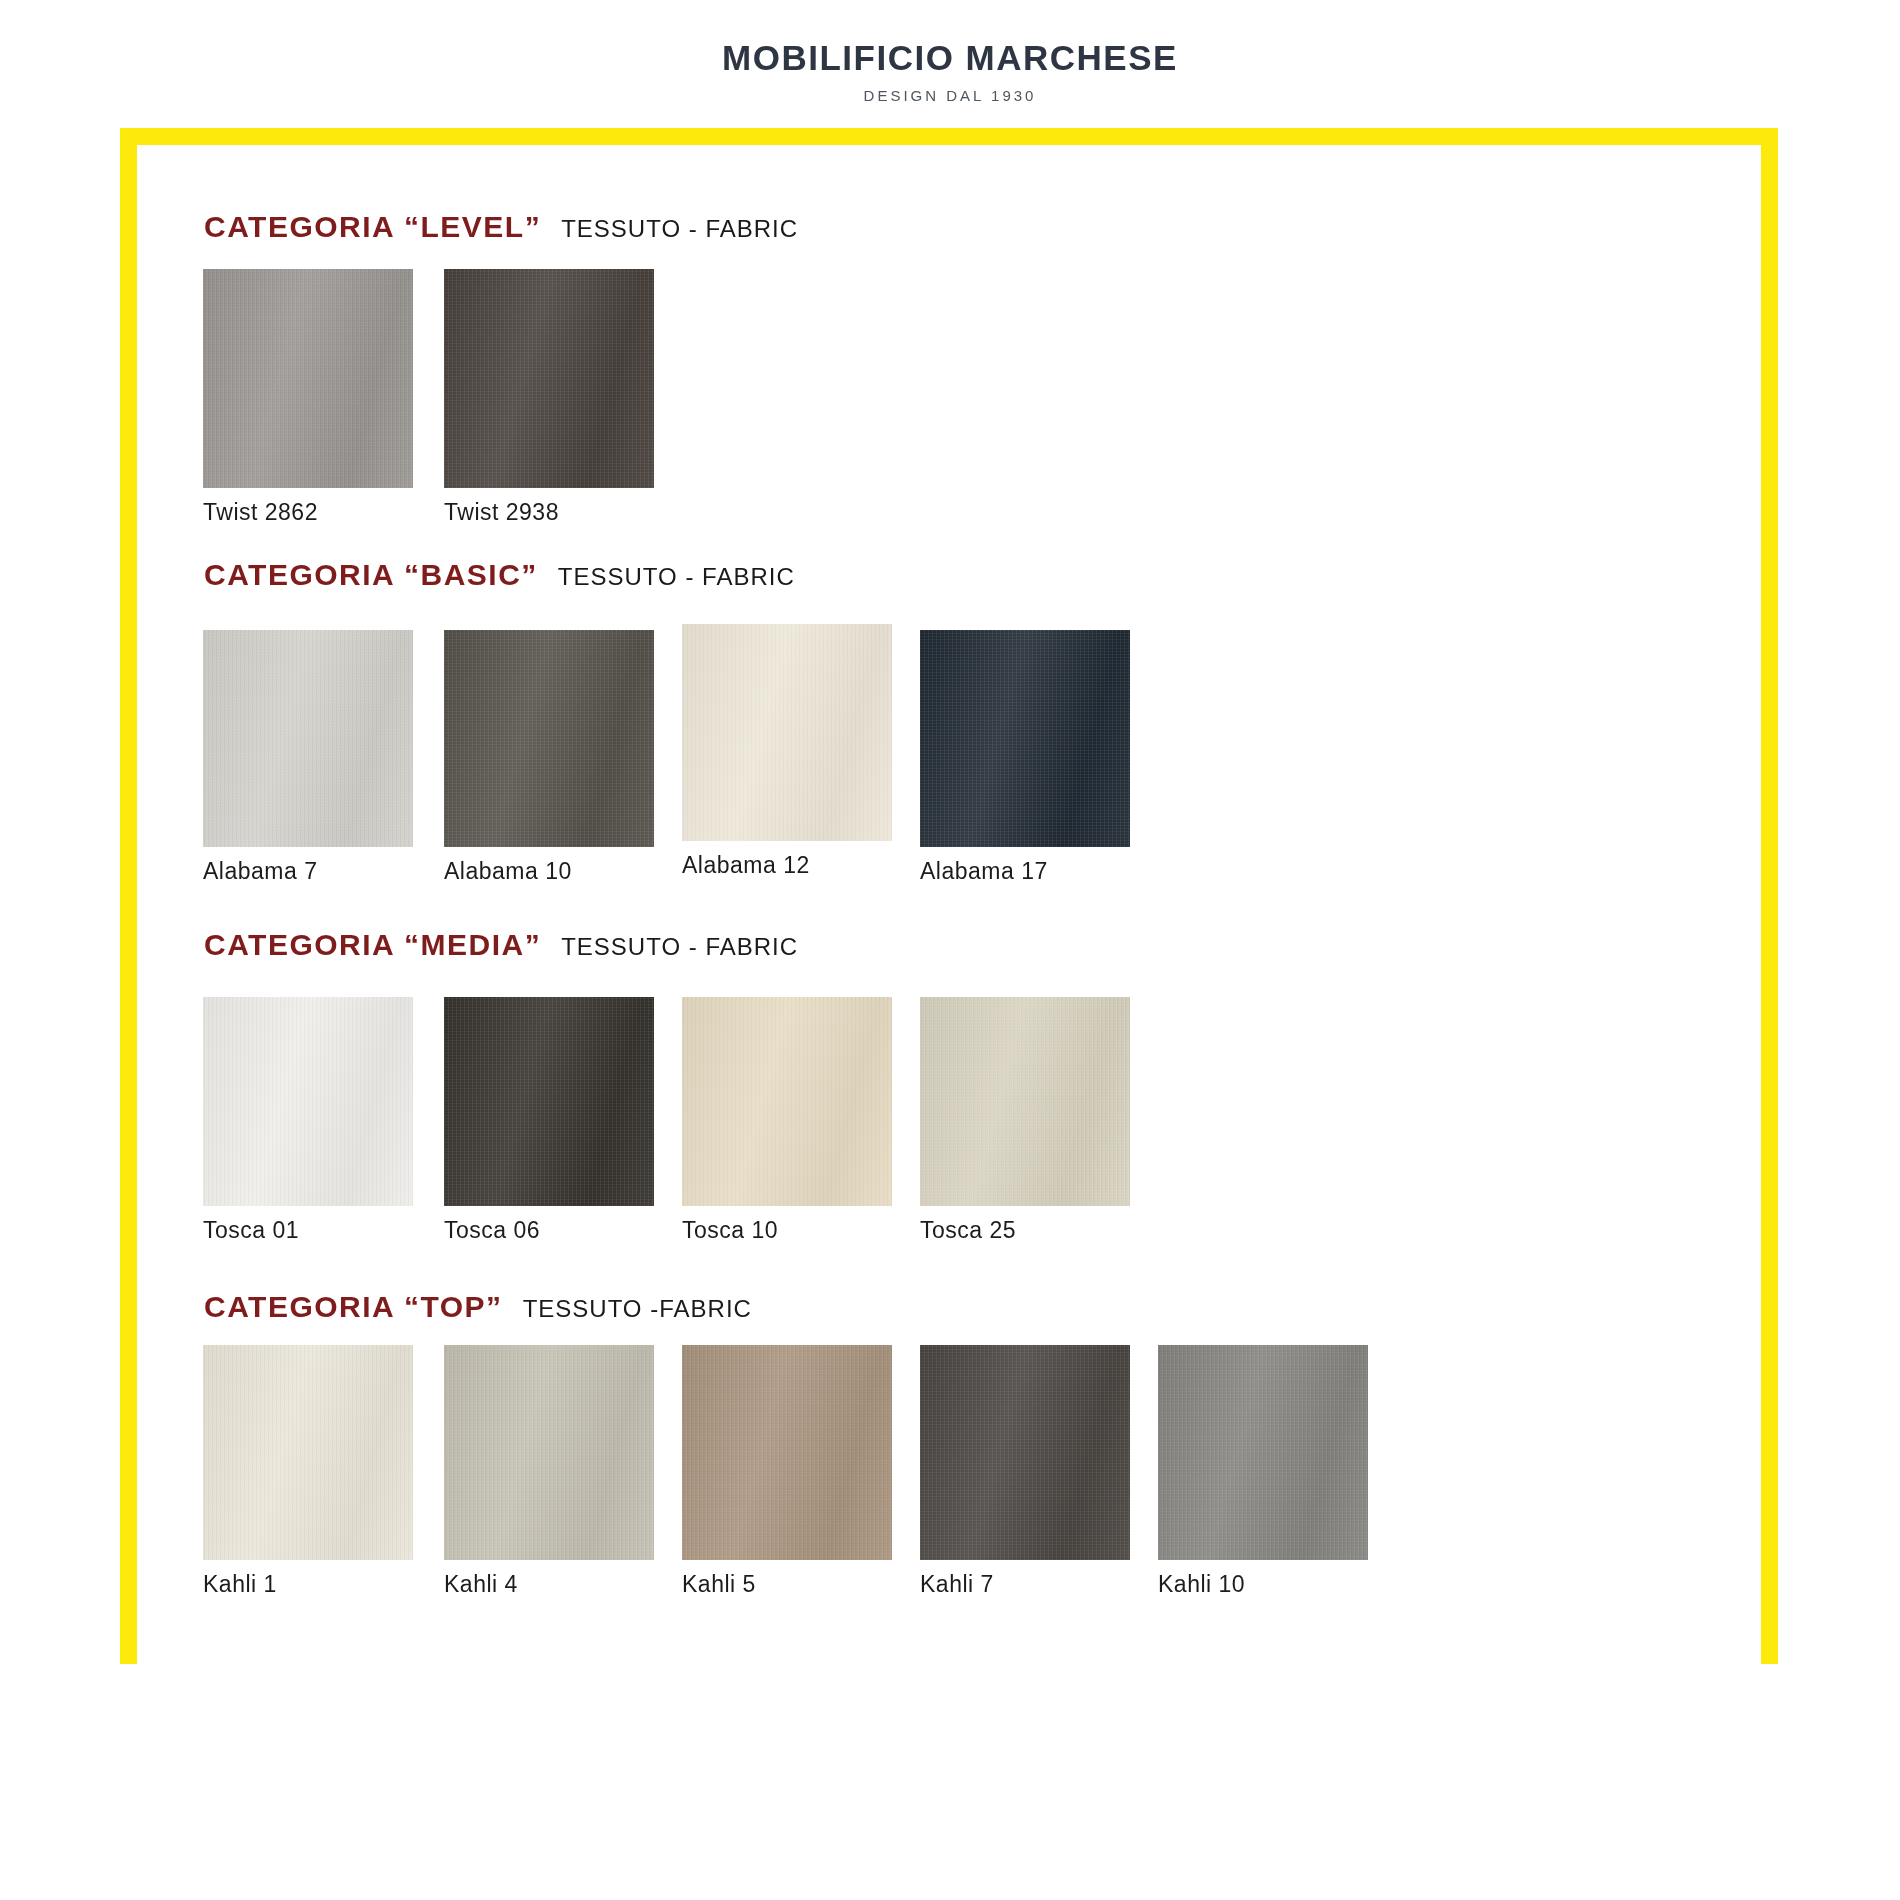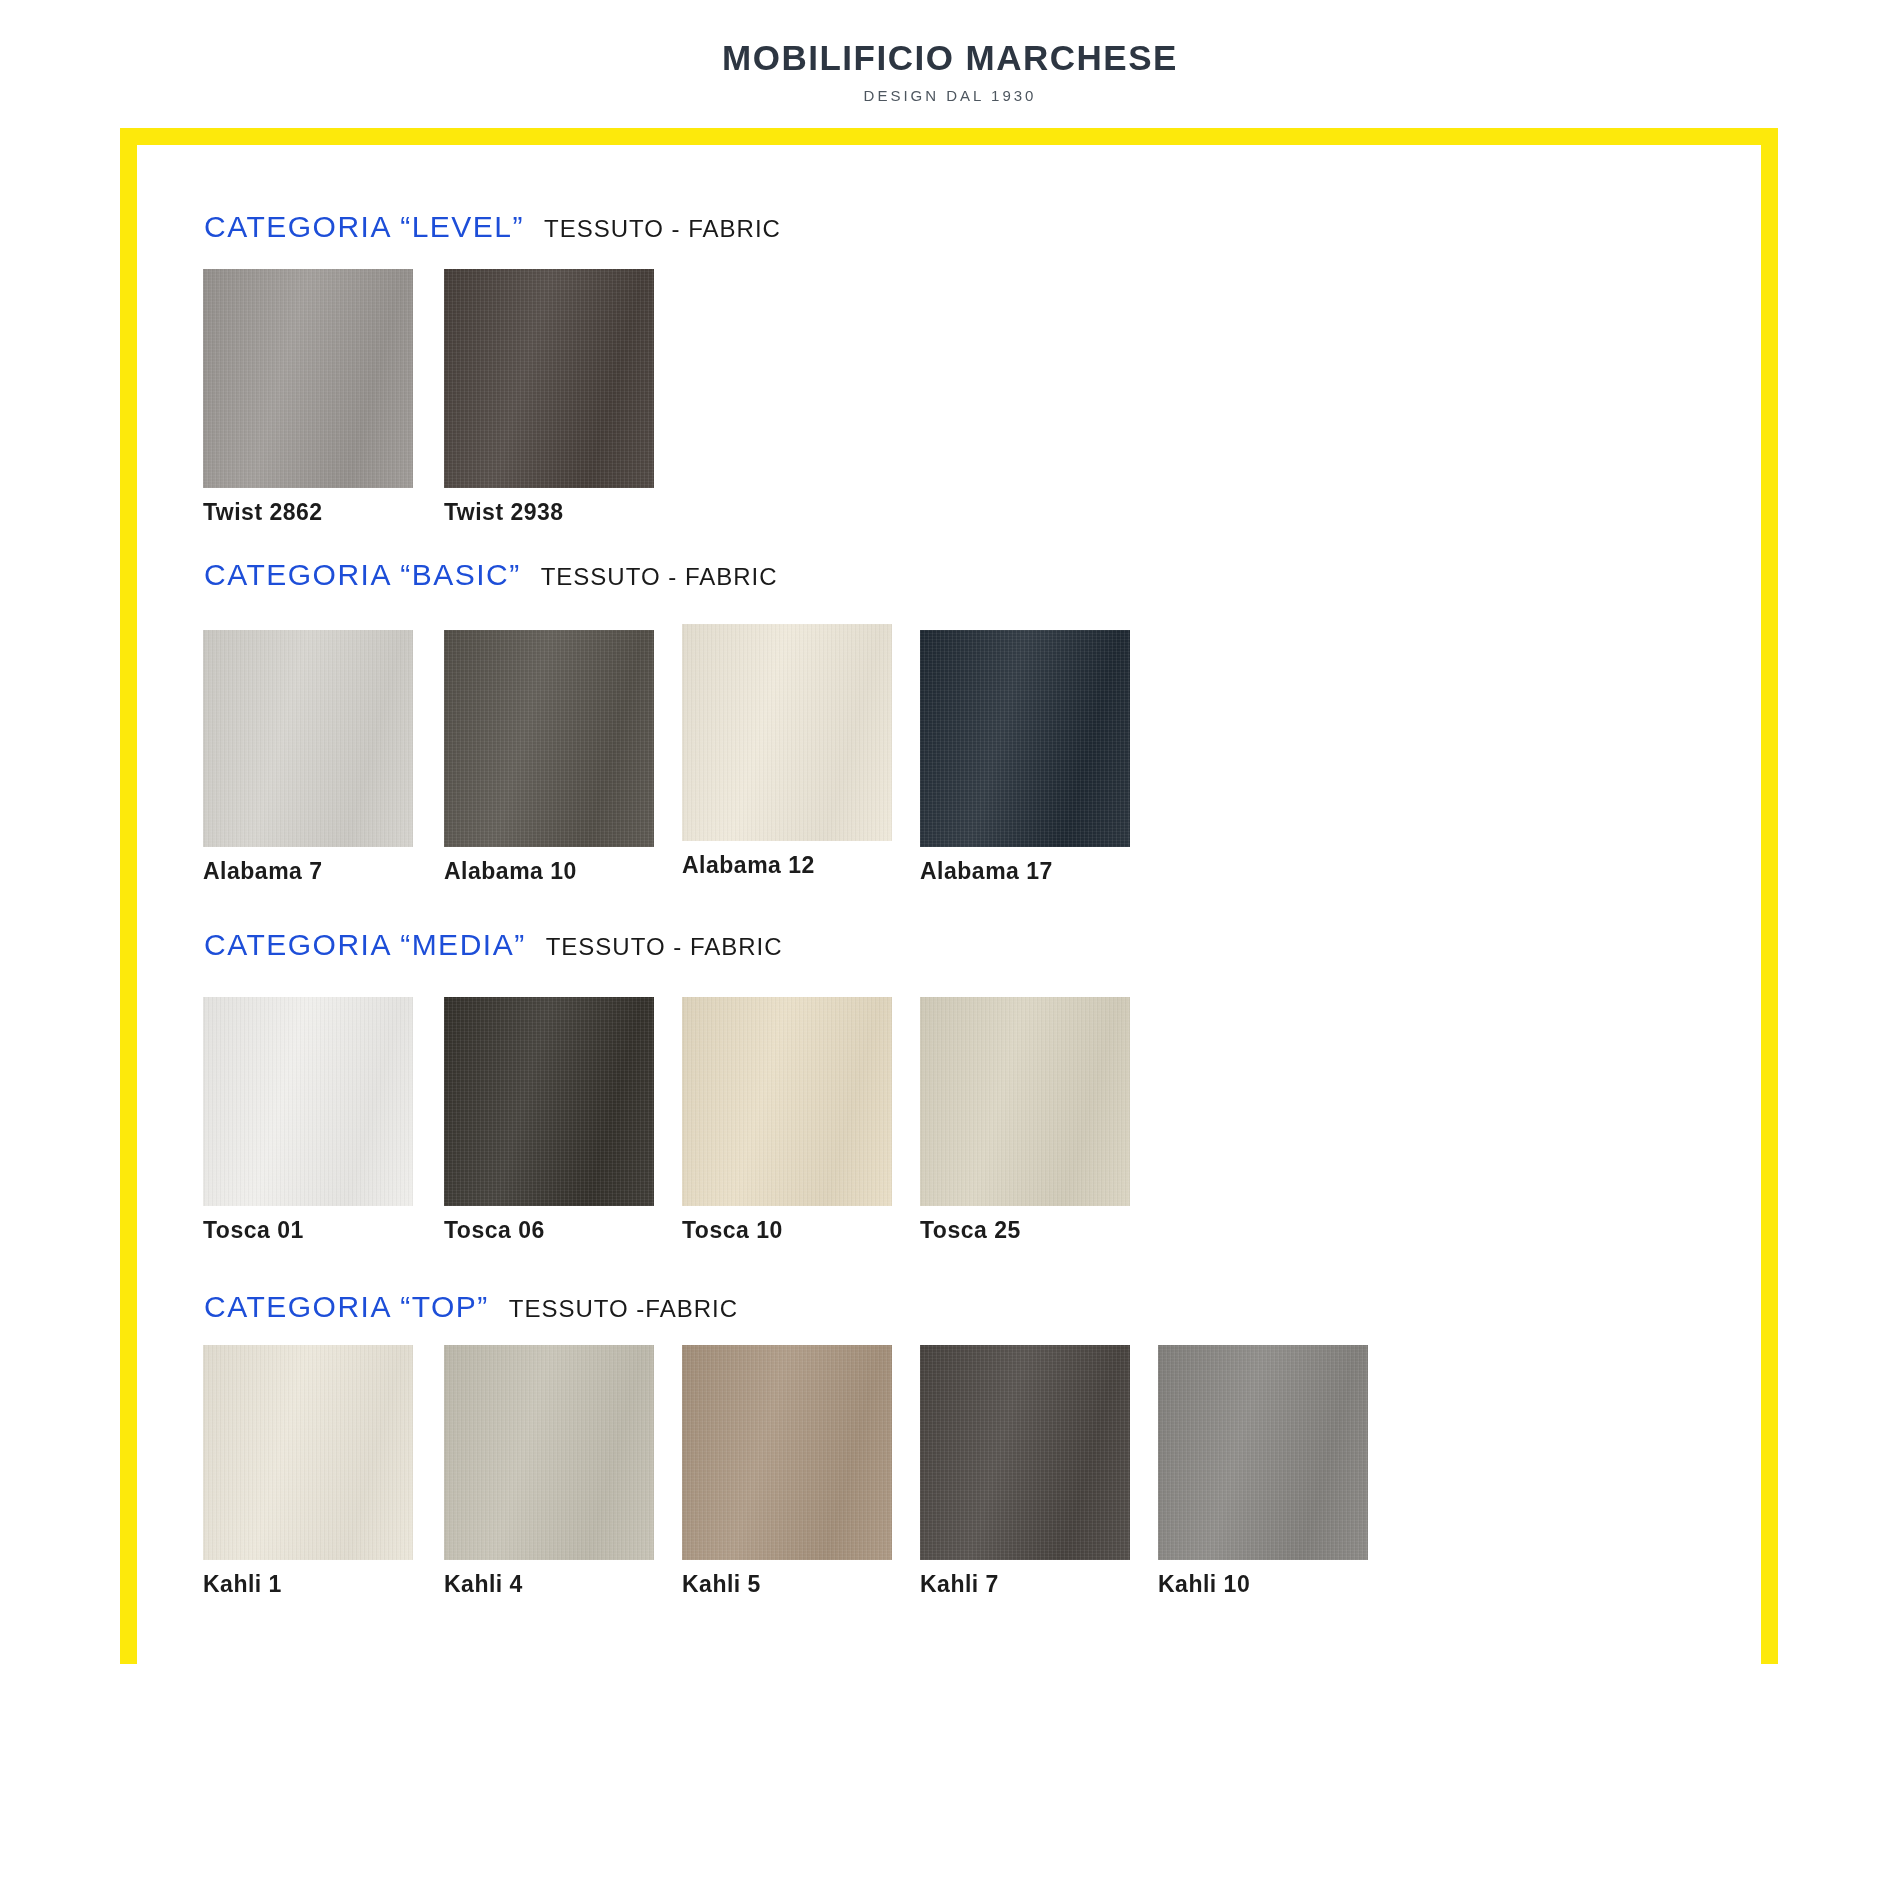--- a/index.html
+++ b/index.html
@@ -53,23 +53,23 @@
   
   .heading{
     position:absolute;
     display:flex;
     align-items:baseline;
     gap:20px;
     white-space:nowrap;
   }
   .heading .cat{
     font-size:30px;
-    font-weight:400;
+    font-weight:700;
     letter-spacing:1.5px;
-    color:#1d4ed8;
+    color:#7f1d1d;
   }
   .heading .sub{
     font-size:24px;
     font-weight:400;
     letter-spacing:1px;
     color:#1a1a1a;
   }
   
   .cell{
     position:absolute;
@@ -104,21 +104,20 @@
       rgba(255,255,255,0.09) 40%,
       rgba(0,0,0,0.045) 75%,
       rgba(255,255,255,0.05) 100%);
   }
   .label{
     margin-top:11px;
     font-size:23px;
     letter-spacing:0.5px;
     color:#1c1c1c;
     white-space:nowrap;
-    font-weight:bold;
   }
 </style>
 </head>
 <body>
 
 <div class="page">
 
   <div class="logo-block">
     <div class="logo">MOBILIFICIO MARCHESE</div>
     <div class="tagline">DESIGN DAL 1930</div>

